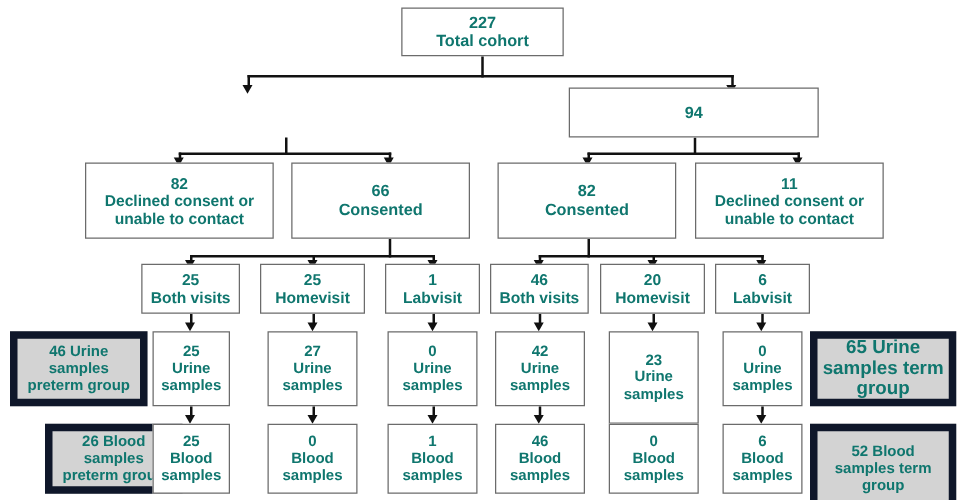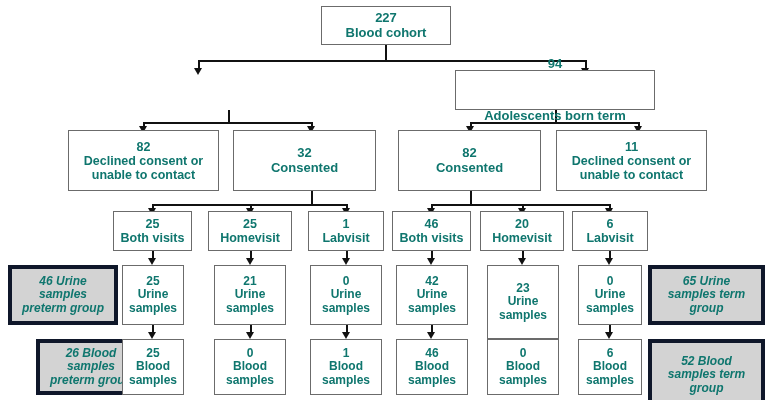--- a/index.html
+++ b/index.html
@@ -25,22 +25,21 @@
     align-items: center;
     justify-content: center;
     text-align: center;
     font-weight: bold;
     color: #0f766e;
     line-height: 1.12;
     z-index: 2;
   }
   .node.shaded {
     background: #d3d3d3;
-    border: 4px solid #0f172a;
-    font-style: italic;
+    border: 6px solid #0f172a;
   }
   .node .ln { display: block; white-space: nowrap; }
 
   
   .vline, .hline {
     position: absolute;
     background: #111111;
     z-index: 1;
   }
   .vline { width: 2px; }
@@ -119,35 +118,34 @@
   <div class="arrow" style="left:342px; top:332px;"></div>
   <div class="vline" style="left:431px; top:325px; height:9px;"></div>
   <div class="arrow" style="left:427px; top:332px;"></div>
   <div class="vline" style="left:522px; top:325px; height:9px;"></div>
   <div class="arrow" style="left:518px; top:332px;"></div>
   <div class="vline" style="left:609px; top:325px; height:9px;"></div>
   <div class="arrow" style="left:605px; top:332px;"></div>
 
   <div class="node" style="left:321px; top:6px; width:130px; height:39px; font-size:13px;">
     <span class="ln">227</span>
-    <span class="ln">Blood cohort</span>
+    <span class="ln">Total cohort</span>
   </div>
 
   <div class="node" style="left:455px; top:70px; width:200px; height:40px; font-size:13px;gap:37px;">
     <span class="ln">94</span>
-    <span class="ln">Adolescents born term</span>
   </div>
 
   <div class="node" style="left:68px; top:130px; width:151px; height:61px; font-size:12.5px;">
     <span class="ln">82</span>
     <span class="ln">Declined consent or</span>
     <span class="ln">unable to contact</span>
   </div>
   <div class="node" style="left:233px; top:130px; width:143px; height:61px; font-size:13px;">
-    <span class="ln">32</span>
+    <span class="ln">66</span>
     <span class="ln">Consented</span>
   </div>
   <div class="node" style="left:398px; top:130px; width:143px; height:61px; font-size:13px;">
     <span class="ln">82</span>
     <span class="ln">Consented</span>
   </div>
   <div class="node" style="left:556px; top:130px; width:151px; height:61px; font-size:12.5px;">
     <span class="ln">11</span>
     <span class="ln">Declined consent or</span>
     <span class="ln">unable to contact</span>
@@ -182,21 +180,21 @@
     <span class="ln">46 Urine</span>
     <span class="ln">samples</span>
     <span class="ln">preterm group</span>
   </div>
   <div class="node" style="left:122px; top:265px; width:62px; height:60px; font-size:12px;">
     <span class="ln">25</span>
     <span class="ln">Urine</span>
     <span class="ln">samples</span>
   </div>
   <div class="node" style="left:214px; top:265px; width:72px; height:60px; font-size:12px;">
-    <span class="ln">21</span>
+    <span class="ln">27</span>
     <span class="ln">Urine</span>
     <span class="ln">samples</span>
   </div>
   <div class="node" style="left:310px; top:265px; width:72px; height:60px; font-size:12px;">
     <span class="ln">0</span>
     <span class="ln">Urine</span>
     <span class="ln">samples</span>
   </div>
   <div class="node" style="left:396px; top:265px; width:72px; height:60px; font-size:12px;">
     <span class="ln">42</span>
@@ -206,21 +204,21 @@
   <div class="node" style="left:487px; top:265px; width:72px; height:74px; font-size:12px;">
     <span class="ln">23</span>
     <span class="ln">Urine</span>
     <span class="ln">samples</span>
   </div>
   <div class="node" style="left:578px; top:265px; width:64px; height:60px; font-size:12px;">
     <span class="ln">0</span>
     <span class="ln">Urine</span>
     <span class="ln">samples</span>
   </div>
-  <div class="node shaded" style="left:648px; top:265px; width:117px; height:60px; font-size:12px;">
+  <div class="node shaded" style="left:648px; top:265px; width:117px; height:60px; font-size:15px;">
     <span class="ln">65 Urine</span>
     <span class="ln">samples term</span>
     <span class="ln">group</span>
   </div>
 
   <div class="node shaded" style="left:8px; top:339px; width:110px; height:56px; font-size:12px;margin-left:28px;">
     <span class="ln">26 Blood</span>
     <span class="ln">samples</span>
     <span class="ln">preterm group</span>
   </div>

